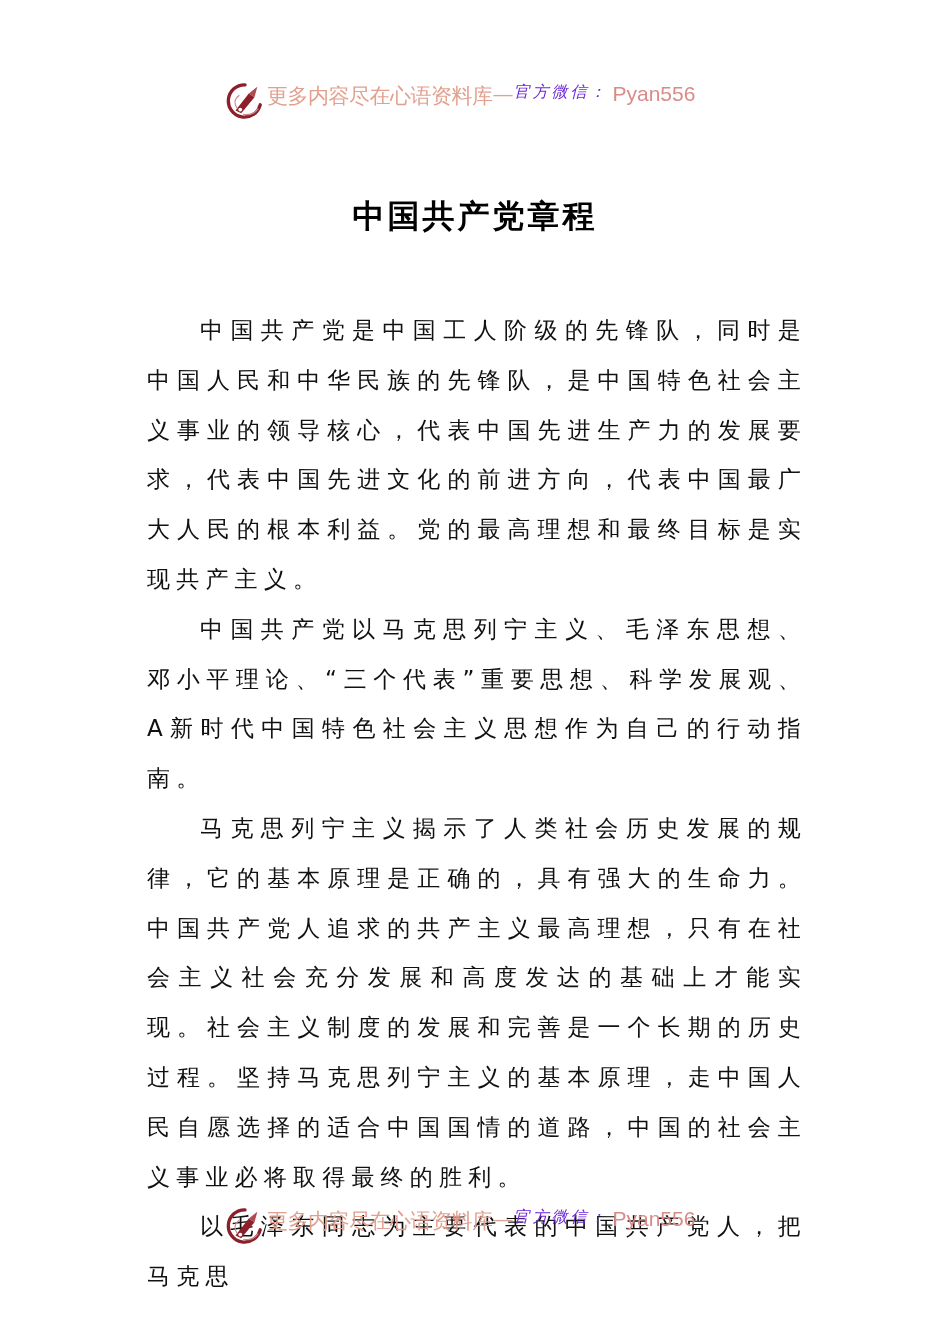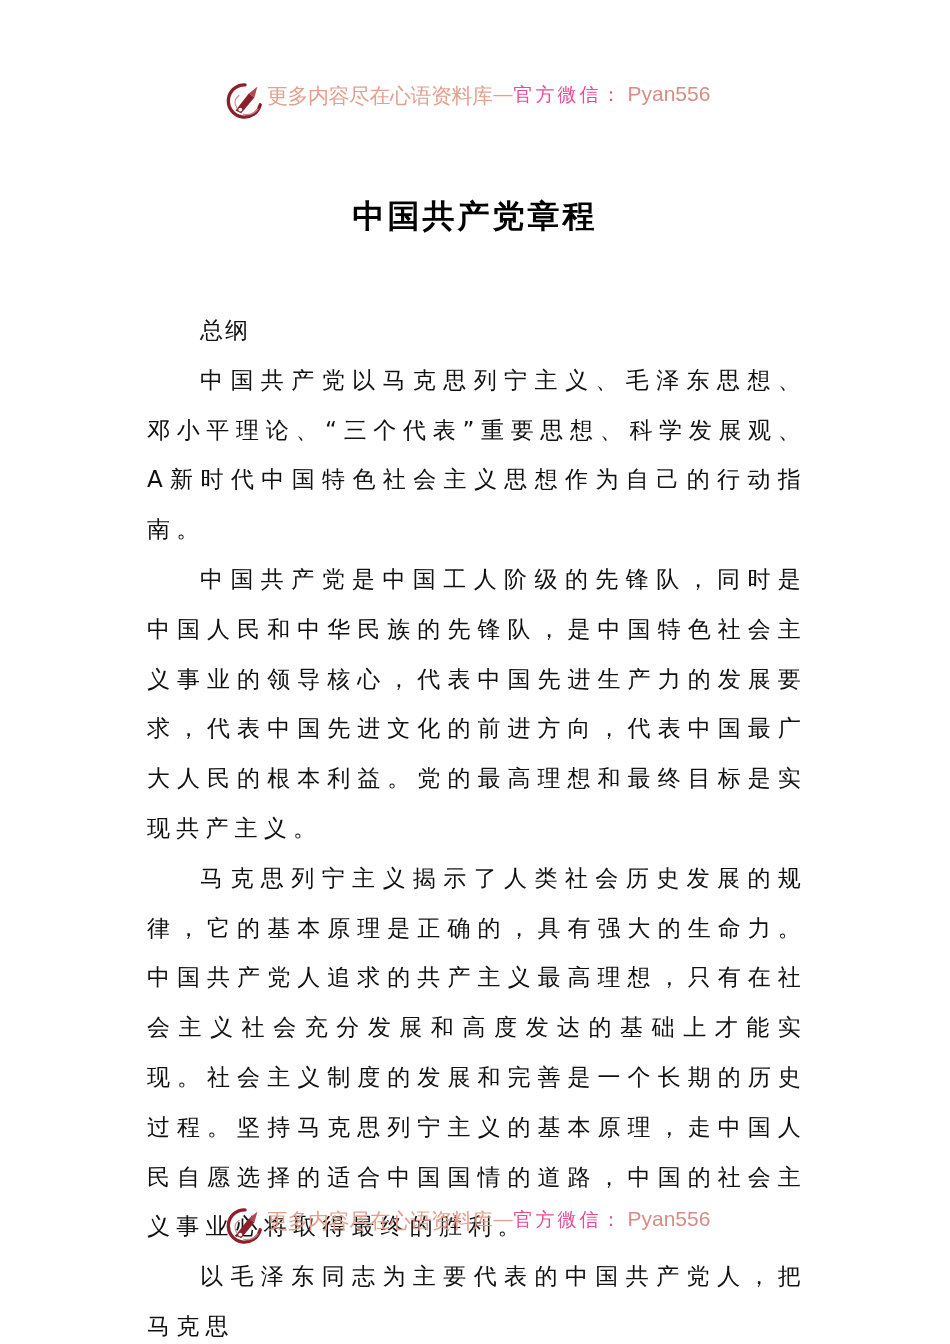--- a/index.html
+++ b/index.html
@@ -37,23 +37,24 @@
       color: #e2a08f;
       letter-spacing: -0.5px;
     }
     .wm-dash {
       color: #d9a49a;
       font-size: 21px;
       font-family: "DejaVu Serif", serif;
     }
     .wm-official {
       font-family: "DejaVu Serif", "Liberation Serif", serif;
-      font-size: 19px;
-      color: #ec4899;
+      font-size: 16px;
+      color: #6d28d9;
       letter-spacing: 3px;
+      font-style: italic;
     }
     .wm-id {
       font-family: "Liberation Sans", "DejaVu Sans", sans-serif;
       font-size: 21px;
       color: #d98b88;
       margin-left: 4px;
     }
     .doc-title {
       position: absolute;
       top: 176px;
@@ -103,23 +104,22 @@
   </svg>
   <span class="wm-main">更多内容尽在心语资料库</span>
   <span class="wm-dash">—</span>
   <span class="wm-official">官方微信：</span>
   <span class="wm-id">Pyan556</span>
 </div>
 
 <div class="doc-title">中国共产党章程</div>
 
 <div class="body-text">
-  <p class="section-head">总纲</p>
+  <p>中国共产党是中国工人阶级的先锋队，同时是中国人民和中华民族的先锋队，是中国特色社会主义事业的领导核心，代表中国先进生产力的发展要求，代表中国先进文化的前进方向，代表中国最广大人民的根本利益。党的最高理想和最终目标是实现共产主义。</p>
   <p>中国共产党以马克思列宁主义、毛泽东思想、邓小平理论、“三个代表”重要思想、科学发展观、A新时代中国特色社会主义思想作为自己的行动指南。</p>
-  <p>中国共产党是中国工人阶级的先锋队，同时是中国人民和中华民族的先锋队，是中国特色社会主义事业的领导核心，代表中国先进生产力的发展要求，代表中国先进文化的前进方向，代表中国最广大人民的根本利益。党的最高理想和最终目标是实现共产主义。</p>
   <p>马克思列宁主义揭示了人类社会历史发展的规律，它的基本原理是正确的，具有强大的生命力。中国共产党人追求的共产主义最高理想，只有在社会主义社会充分发展和高度发达的基础上才能实现。社会主义制度的发展和完善是一个长期的历史过程。坚持马克思列宁主义的基本原理，走中国人民自愿选择的适合中国国情的道路，中国的社会主义事业必将取得最终的胜利。</p>
   <p>以毛泽东同志为主要代表的中国共产党人，把马克思</p>
 </div>
 
 <div class="watermark bottom">
   <svg class="wm-logo" viewBox="0 0 40 40">
     <path d="M20 3 A17 17 0 1 0 36 24" fill="none" stroke="#8c1f2a" stroke-width="3.5" stroke-linecap="round"></path>
     <path d="M10 30 L24 12 L30 16 L16 33 Z" fill="#8c1f2a"></path>
     <path d="M24 12 L33 5 L30 16 Z" fill="#b04a52"></path>
     <path d="M12 28 Q6 20 14 14" fill="none" stroke="#c98a8f" stroke-width="1.2"></path>

